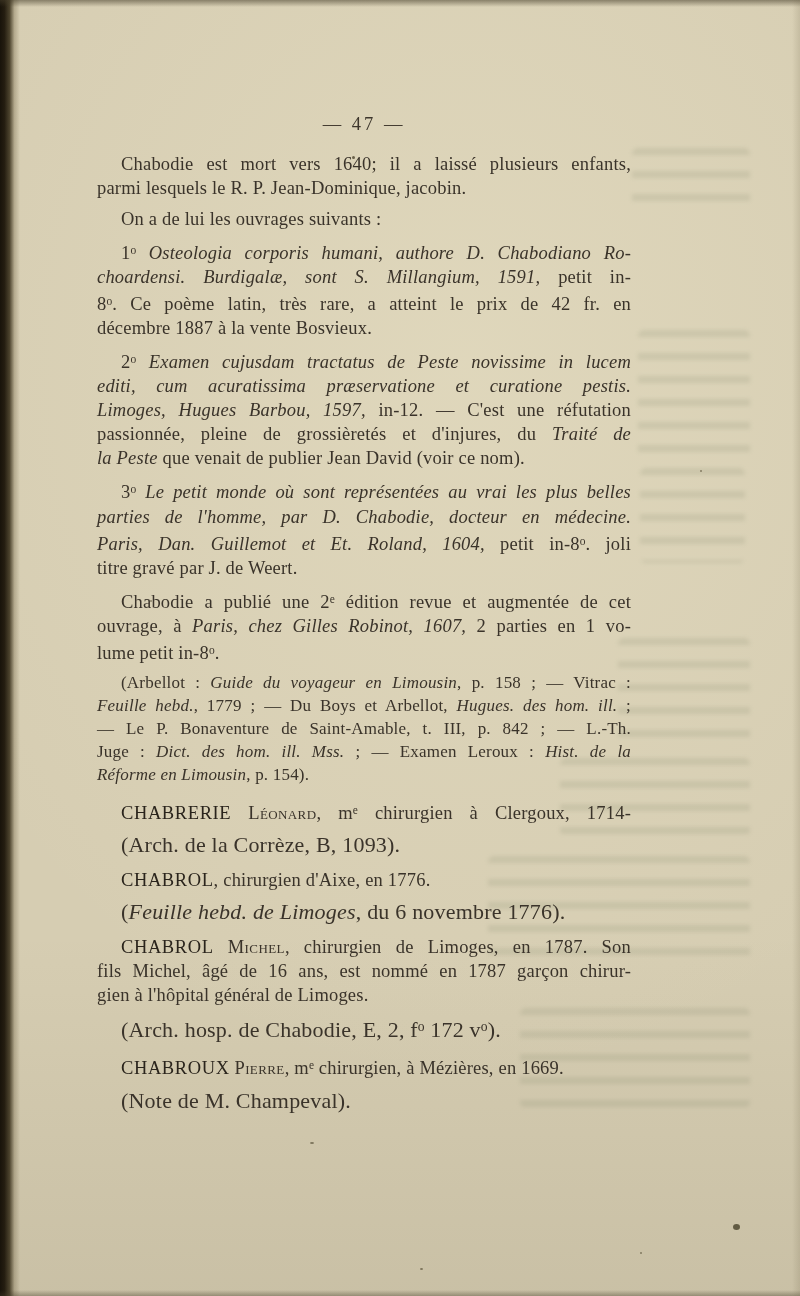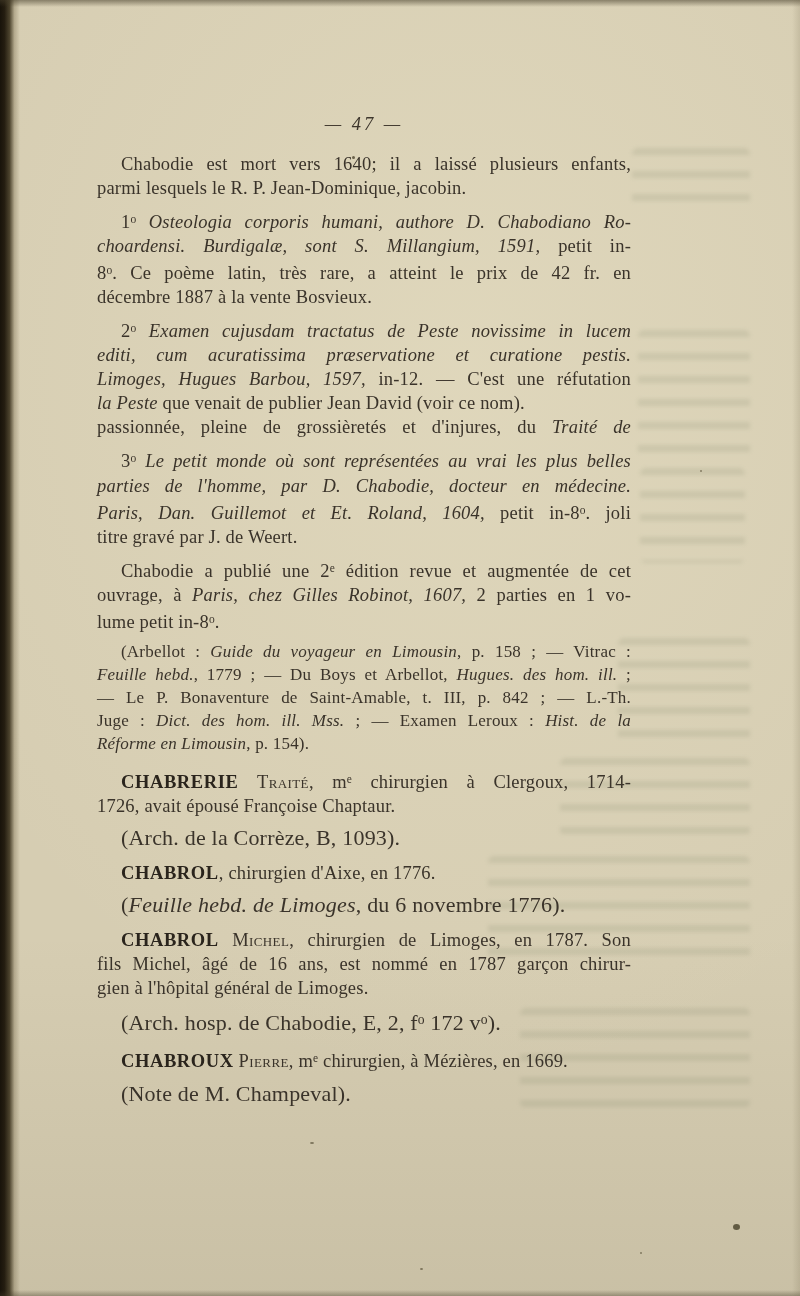--- a/index.html
+++ b/index.html
@@ -54,34 +54,33 @@
     color: #3a332a;
     z-index: 2;
     letter-spacing: 0.2px;
   }
   .pageno {
     text-align: center;
     font-size: 18.5px; line-height: 24px;
     letter-spacing: 3px;
     margin-bottom: 16px;
     color: #3d362c;
-    font-style: italic;
   }
   .para { margin: 0; }
   .k-body   { font-size: 18.5px; line-height: 24px; margin-top: 7px; }
   .k-entry  { font-size: 18.5px; line-height: 24px; margin-top: 12px; }
   .k-biblio { font-size: 17px;   line-height: 23px; margin-top: 6px; }
   .k-note   { font-size: 22px;   line-height: 23px; margin-top: 8px; }
   .para:first-of-type { margin-top: 12px; }
   .line { white-space: normal; }
   .line.first { padding-left: 24px; }
   .line.just { text-align: justify; text-align-last: justify; }
   .rn  { font-style: normal; }
   .ri  { font-style: italic; }
-  .rb  { font-weight: bold; color: #2a241c; letter-spacing: 0.6px; }
+  .rb  { font-weight: normal; color: #2a241c; letter-spacing: 0.6px; }
   .rsc { font-variant: small-caps; letter-spacing: 0.4px; }
   .rsup { font-size: 62%; vertical-align: 0.45em; letter-spacing: 0; }
 </style>
 </head>
 <body>
 
 <div class="page" style="background-color: rgb(214, 205, 178);">
 
   <div class="ghost" style="left:632px; top:148px; width:118px; height:58px;"></div>
   <div class="ghost" style="left:638px; top:330px; width:112px; height:135px;"></div>
@@ -105,53 +104,55 @@
   <div class="edge-right"></div>
 
   <div class="content" style="color: rgb(58, 51, 42);">
     <div class="pageno">— 47 —</div>
     <div id="paragraphs">
         <div class="para k-body">
           <div class="line first just"><span class="rn">Chabodie est mort vers 1640; il a laissé plusieurs enfants,</span></div>
           <div class="line"><span class="rn">parmi lesquels le R. P. Jean-Dominique, jacobin.</span></div>
         </div>
         <div class="para k-body">
+          <div class="line first"><span class="rn">On a de lui les ouvrages suivants :</span></div>
+        </div>
+        <div class="para k-body">
           <div class="line first just"><span class="rn">1</span><span class="rsup">o</span><span class="rn"> </span><span class="ri">Osteologia corporis humani, authore D. Chabodiano Ro-</span></div>
           <div class="line just"><span class="ri">choardensi. Burdigalæ, sont S. Millangium, 1591,</span><span class="rn"> petit in-</span></div>
           <div class="line just"><span class="rn">8</span><span class="rsup">o</span><span class="rn">. Ce poème latin, très rare, a atteint le prix de 42 fr. en</span></div>
           <div class="line"><span class="rn">décembre 1887 à la vente Bosvieux.</span></div>
         </div>
         <div class="para k-body">
           <div class="line first just"><span class="rn">2</span><span class="rsup">o</span><span class="rn"> </span><span class="ri">Examen cujusdam tractatus de Peste novissime in lucem</span></div>
           <div class="line just"><span class="ri">editi, cum acuratissima præservatione et curatione pestis.</span></div>
           <div class="line just"><span class="ri">Limoges, Hugues Barbou, 1597,</span><span class="rn"> in-12. — C'est une réfutation</span></div>
+          <div class="line just"><span class="rn">passionnée, pleine de grossièretés et d'injures, du </span><span class="ri">Traité de</span></div>
           <div class="line"><span class="ri">la Peste</span><span class="rn"> que venait de publier Jean David (voir ce nom).</span></div>
-          <div class="line just"><span class="rn">passionnée, pleine de grossièretés et d'injures, du </span><span class="ri">Traité de</span></div>
         </div>
         <div class="para k-body">
           <div class="line first just"><span class="rn">3</span><span class="rsup">o</span><span class="rn"> </span><span class="ri">Le petit monde où sont représentées au vrai les plus belles</span></div>
           <div class="line just"><span class="ri">parties de l'homme, par D. Chabodie, docteur en médecine.</span></div>
           <div class="line just"><span class="ri">Paris, Dan. Guillemot et Et. Roland, 1604,</span><span class="rn"> petit in-8</span><span class="rsup">o</span><span class="rn">. joli</span></div>
           <div class="line"><span class="rn">titre gravé par J. de Weert.</span></div>
         </div>
         <div class="para k-body">
           <div class="line first just"><span class="rn">Chabodie a publié une 2</span><span class="rsup">e</span><span class="rn"> édition revue et augmentée de cet</span></div>
           <div class="line just"><span class="rn">ouvrage, à </span><span class="ri">Paris, chez Gilles Robinot, 1607,</span><span class="rn"> 2 parties en 1 vo-</span></div>
           <div class="line"><span class="rn">lume petit in-8</span><span class="rsup">o</span><span class="rn">.</span></div>
         </div>
         <div class="para k-biblio">
           <div class="line first just"><span class="rn">(Arbellot : </span><span class="ri">Guide du voyageur en Limousin</span><span class="rn">, p. 158 ; — Vitrac :</span></div>
           <div class="line just"><span class="ri">Feuille hebd.</span><span class="rn">, 1779 ; — Du Boys et Arbellot, </span><span class="ri">Hugues. des hom. ill.</span><span class="rn"> ;</span></div>
           <div class="line just"><span class="rn">— Le P. Bonaventure de Saint-Amable, t. III, p. 842 ; — L.-Th.</span></div>
           <div class="line just"><span class="rn">Juge : </span><span class="ri">Dict. des hom. ill. Mss.</span><span class="rn"> ; — Examen Leroux : </span><span class="ri">Hist. de la</span></div>
           <div class="line"><span class="ri">Réforme en Limousin</span><span class="rn">, p. 154).</span></div>
         </div>
         <div class="para k-entry">
-          <div class="line first just"><span class="rb">CHABRERIE</span><span class="rn"> </span><span class="rsc">Traité</span><span class="rn">, m</span><span class="rsup">e</span><span class="rn"> chirurgien à Clergoux, 1714-</span></div>
-          <div class="line"><span class="rn">1726, avait épousé Françoise Chaptaur.</span></div>
+          <div class="line first just"><span class="rb">CHABRERIE</span><span class="rn"> </span><span class="rsc">Léonard</span><span class="rn">, m</span><span class="rsup">e</span><span class="rn"> chirurgien à Clergoux, 1714-</span></div>
         </div>
         <div class="para k-note">
           <div class="line first"><span class="rn">(Arch. de la Corrèze, B, 1093).</span></div>
         </div>
         <div class="para k-entry">
           <div class="line first"><span class="rb">CHABROL</span><span class="rn">, chirurgien d'Aixe, en 1776.</span></div>
         </div>
         <div class="para k-note">
           <div class="line first"><span class="rn">(</span><span class="ri">Feuille hebd. de Limoges</span><span class="rn">, du 6 novembre 1776).</span></div>
         </div>

